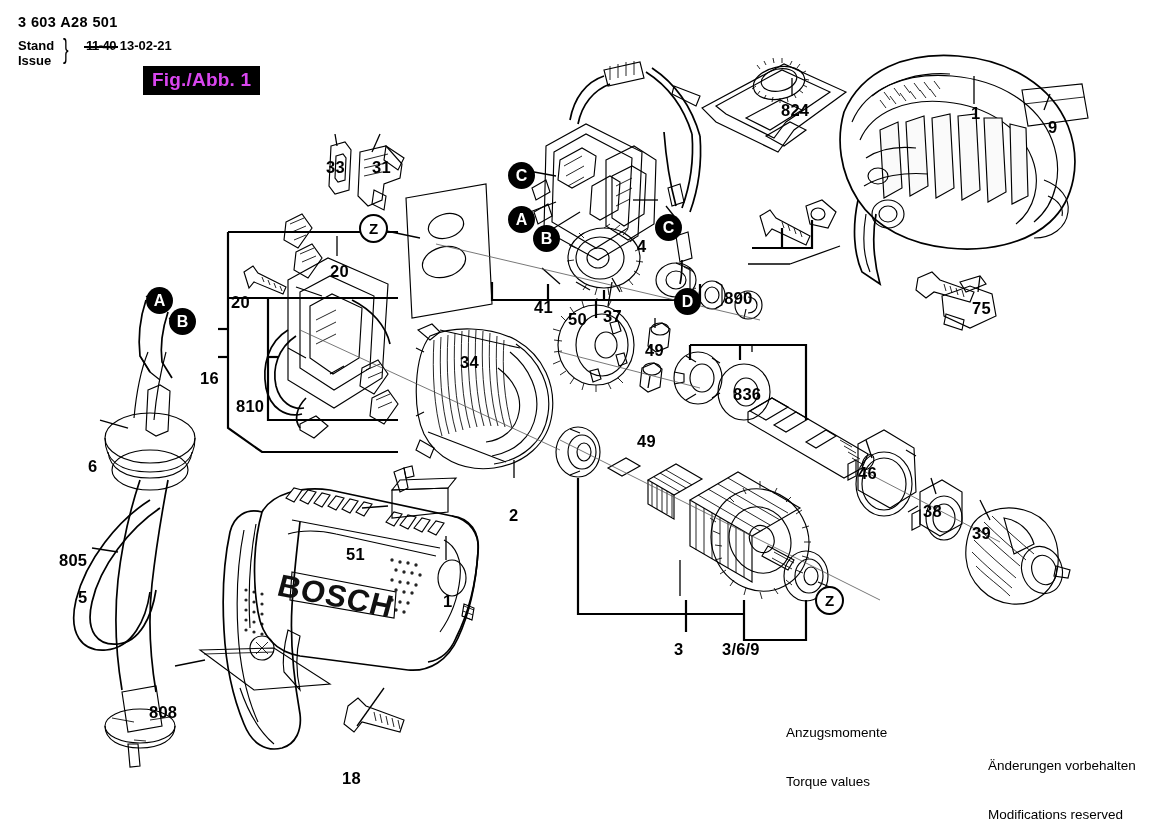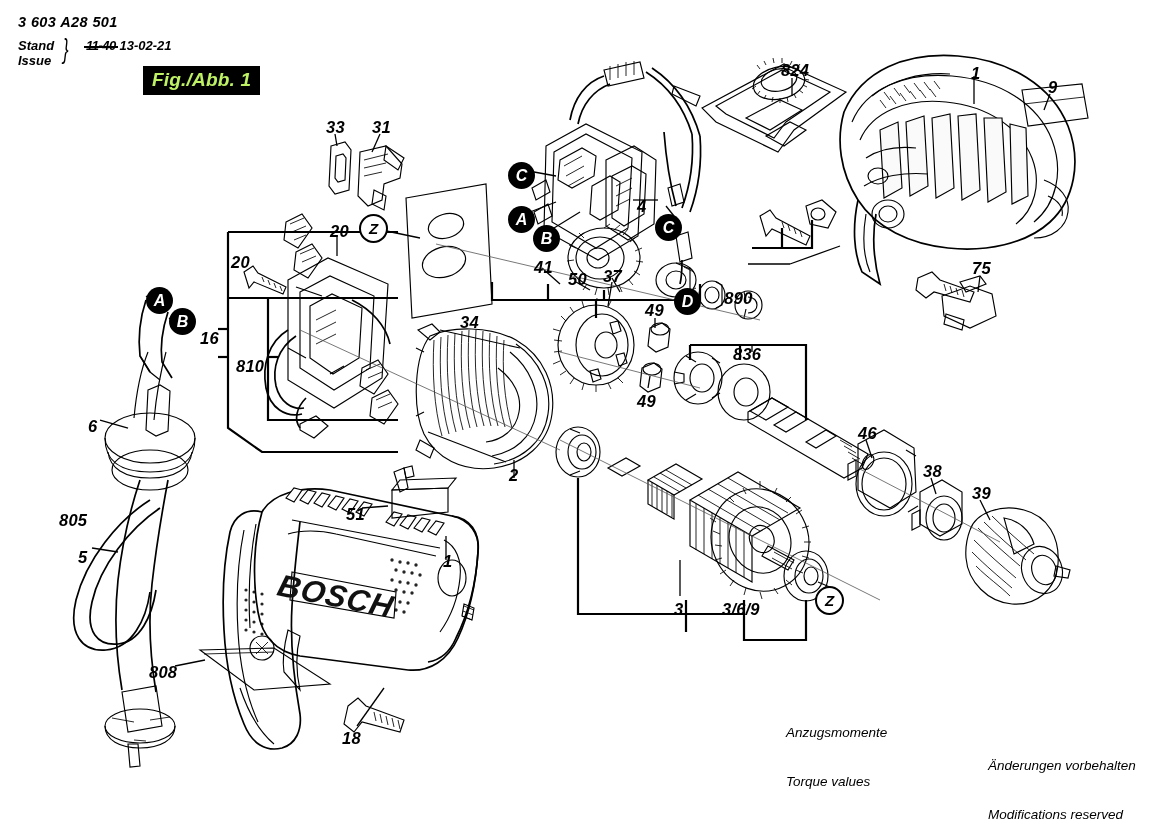--- a/index.html
+++ b/index.html
@@ -1,34 +1,34 @@
 <!DOCTYPE html>
 <html><head>
 <meta charset="utf-8">
 <title>Bosch Exploded Parts Diagram</title>
 <style>
   html,body{margin:0;padding:0;background:#fff;}
   body{width:1169px;height:826px;position:relative;overflow:hidden;
        font-family:"Liberation Sans","DejaVu Sans",sans-serif;color:#000;}
-  #sheet{position:absolute;inset:0;width:1169px;height:813px;font-style:italic;}
+  #sheet{position:absolute;inset:0;width:1169px;height:813px;}
 
   
   .hdr-part{position:absolute;left:18px;top:14px;font-size:14.5px;font-weight:700;letter-spacing:.4px;}
   .hdr-si{position:absolute;left:18px;top:38px;font-size:13px;font-weight:700;line-height:15px;}
   .hdr-si .row{display:block;}
   .brace{position:absolute;left:63px;top:36px;font-size:27px;line-height:27px;font-weight:400;
          transform:scaleX(.62);transform-origin:left top;}
   .hdr-dates{position:absolute;left:86px;top:38px;font-size:13px;font-weight:700;line-height:15px;text-align:center;}
   .struck{position:relative;display:inline-block;letter-spacing:-.5px;}
   .struck:after{content:"";position:absolute;left:-2px;right:-2px;top:52%;height:2px;background:#000;}
-  .fig-badge{position:absolute;left:143px;top:66px;background:#000;color:#bef264;
+  .fig-badge{position:absolute;left:143px;top:66px;background:#000;color:#d946ef;
              font-size:19px;font-weight:700;padding:3px 9px 4px 9px;letter-spacing:.2px;}
 
   
-  .lbl{position:absolute;font-size:16.5px;font-weight:700;white-space:nowrap;letter-spacing:.2px;}
+  .lbl{position:absolute;font-size:16.5px;font-weight:700;white-space:nowrap;letter-spacing:.2px;margin-top:40px;}
 
   
   .mk{position:absolute;width:27px;height:27px;border-radius:50%;background:#000;color:#fff;
       font-size:16px;font-weight:700;display:flex;align-items:center;justify-content:center;}
   .mk.open{background:#fff;color:#000;border:2px solid #000;width:25px;height:25px;font-size:15px;}
 
   
   .blk{position:absolute;font-size:13.5px;font-weight:700;line-height:16.5px;white-space:pre;}
   .blk.norm{font-weight:400;font-size:13.5px;line-height:16.4px;}
 

